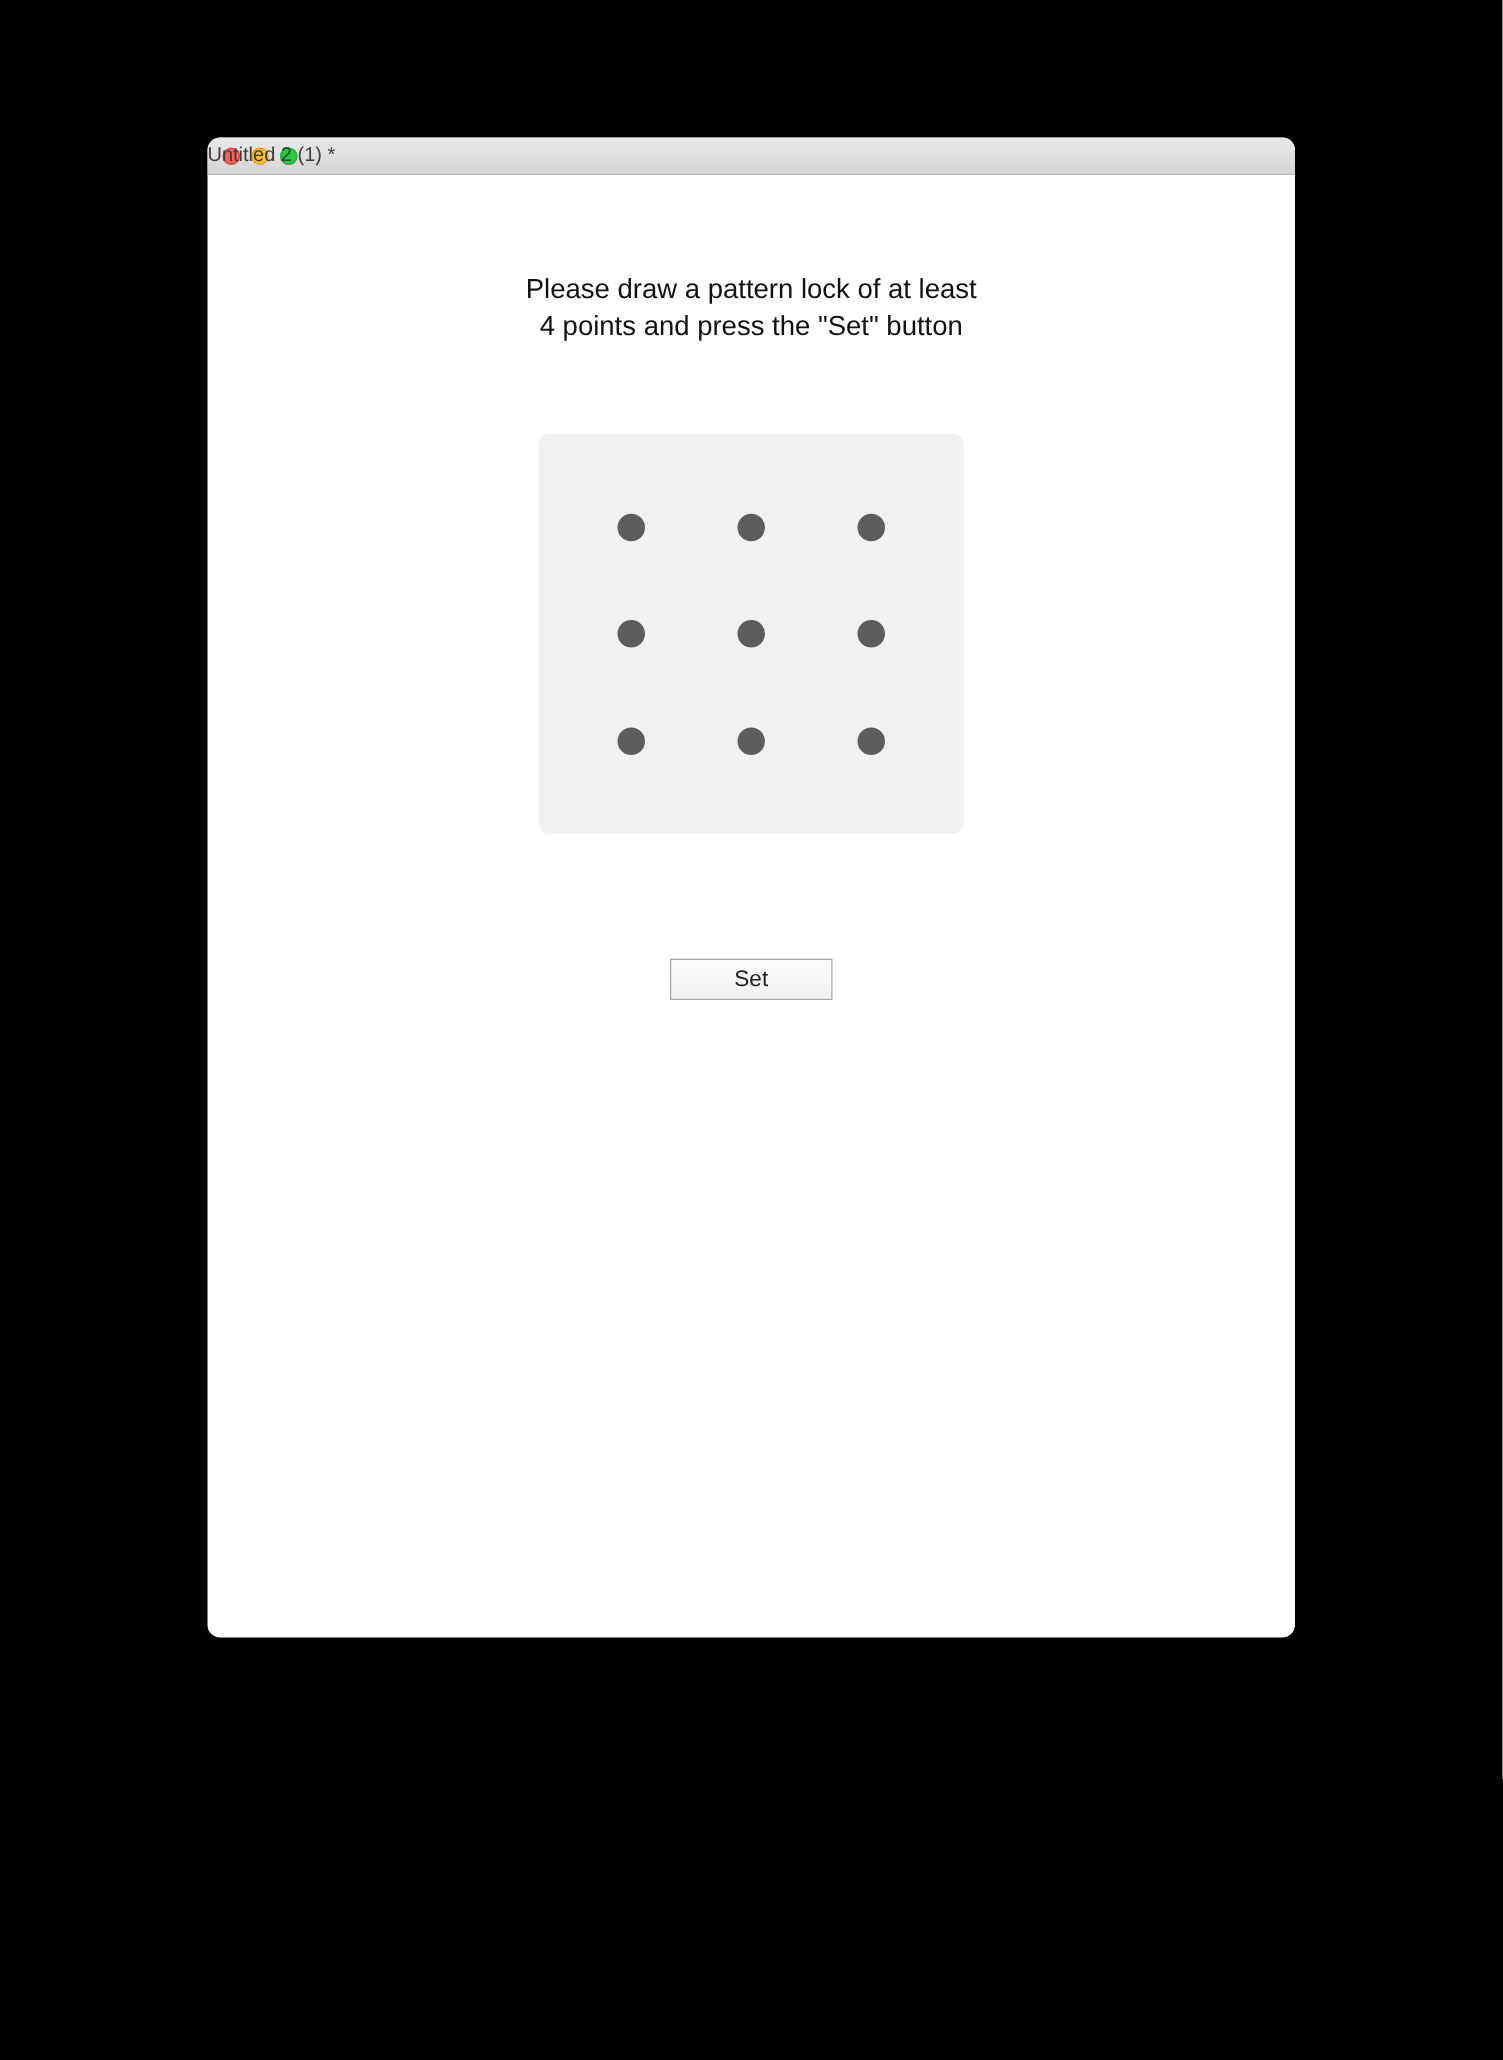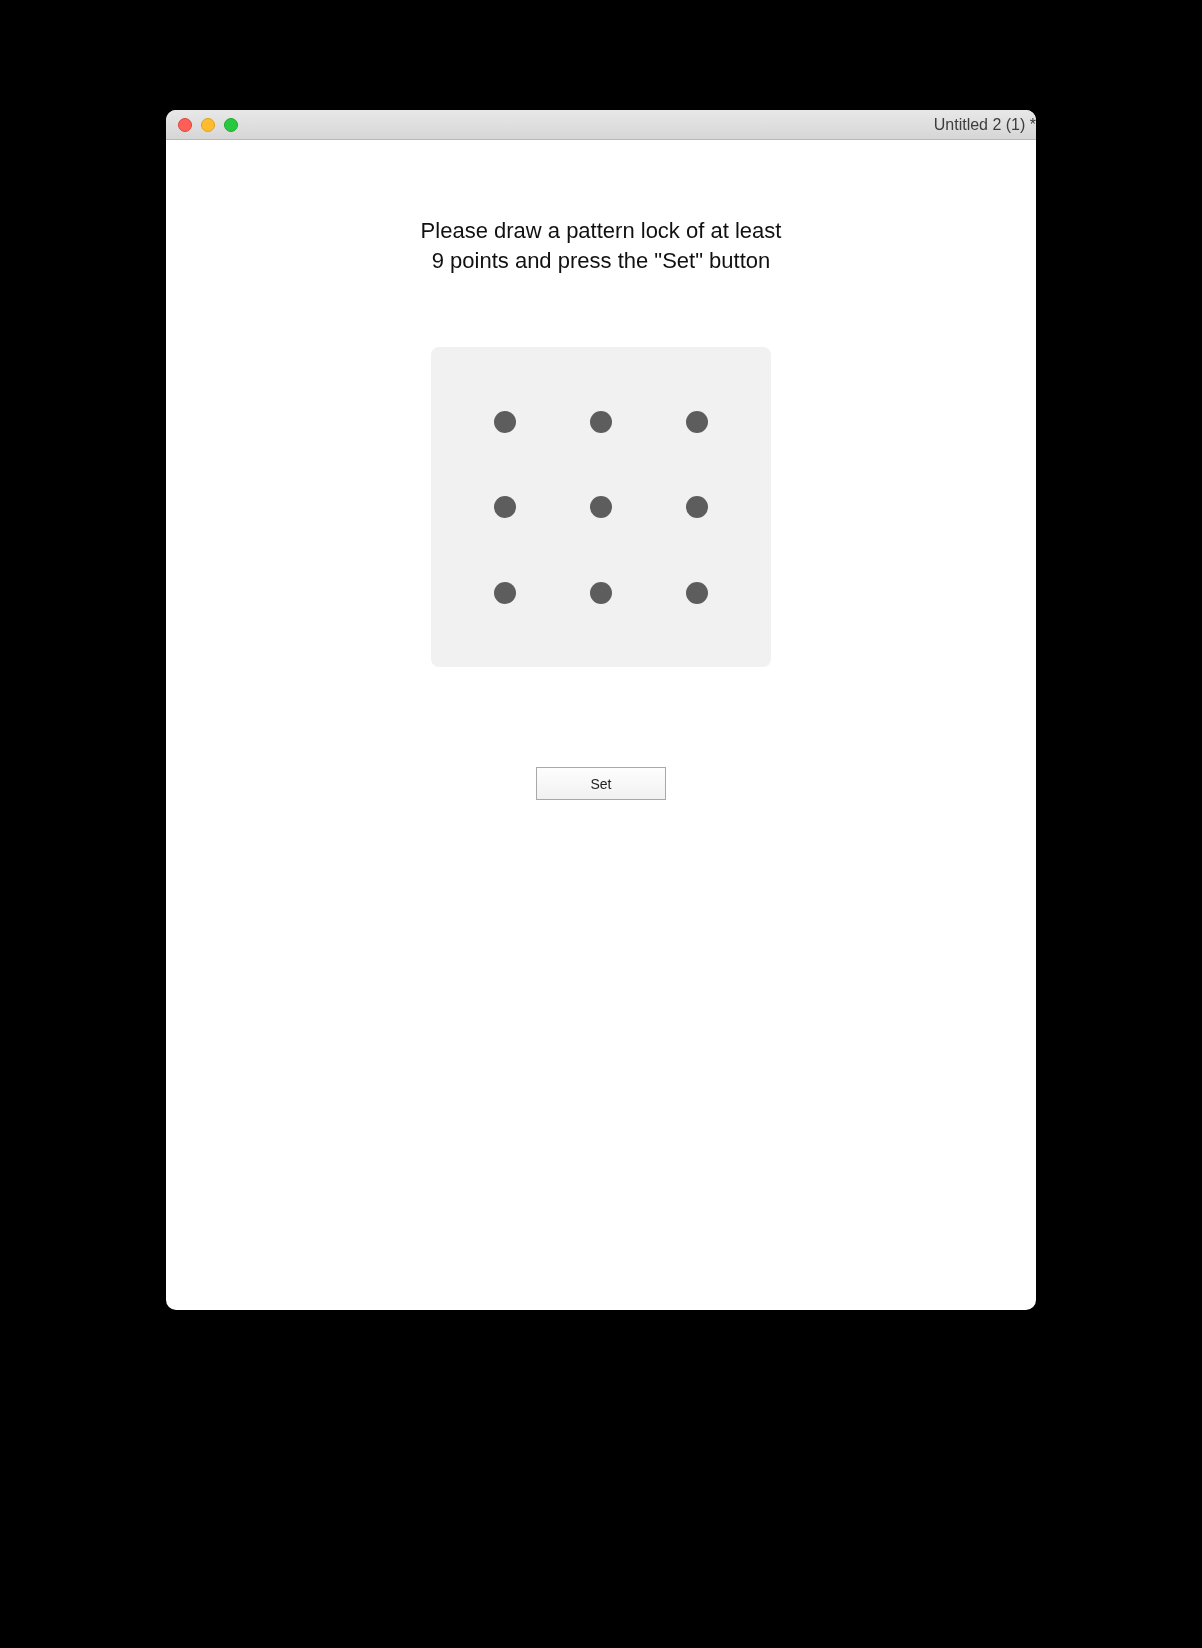--- a/index.html
+++ b/index.html
@@ -46,25 +46,24 @@
       width: 14px;
       height: 14px;
       border-radius: 50%;
     }
     .tl-close { background: #ff5f57; border: 0.5px solid #e24238; }
     .tl-min   { background: #febc2e; border: 0.5px solid #e1a116; }
     .tl-max   { background: #28c840; border: 0.5px solid #1dac2c; }
     .titlebar-title {
       position: absolute;
       left: 0; right: 0;
-      text-align: right;
+      text-align: left;
       font-size: 16px;
       color: #3d3d3d;
       pointer-events: none;
-      margin-left: 35px;
     }
     .content {
       flex: 1;
       padding-top: 76px;
       display: flex;
       flex-direction: column;
       align-items: center;
     }
     .instruction {
       font-size: 22px;
@@ -93,21 +92,21 @@
       cursor: pointer;
     }
     .button-row {
       margin-top: 100px;
     }
     .set-button {
       width: 130px;
       height: 33px;
       background: linear-gradient(to bottom, #fdfdfd, #f1f1f1);
       border: 1px solid #a8a8a8;
-      font-size: 14px;
+      font-size: 18px;
       color: #222;
       cursor: pointer;
       font-family: inherit;
     }
   </style>
 </head>
 <body>
 
 <div class="window">
   <div class="titlebar">
@@ -115,21 +114,21 @@
       <div class="traffic-light tl-close"></div>
       <div class="traffic-light tl-min"></div>
       <div class="traffic-light tl-max"></div>
     </div>
     <div class="titlebar-title">Untitled 2 (1) *</div>
   </div>
 
   <div class="content">
     <div class="instruction">
       <span>Please draw a pattern lock of at least</span><br>
-      <span>9 points and press the "Set" button</span>
+      <span>4 points and press the "Set" button</span>
     </div>
 
     <div class="pattern-area">
       <div class="pattern-dot"></div>
       <div class="pattern-dot"></div>
       <div class="pattern-dot"></div>
       <div class="pattern-dot"></div>
       <div class="pattern-dot"></div>
       <div class="pattern-dot"></div>
       <div class="pattern-dot"></div>

